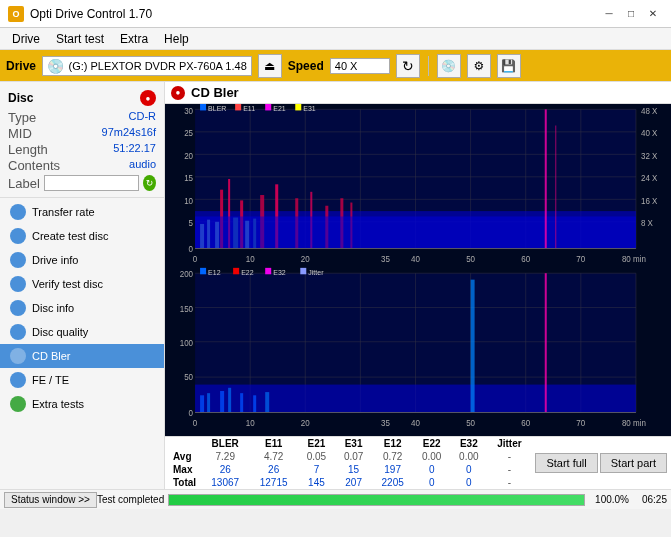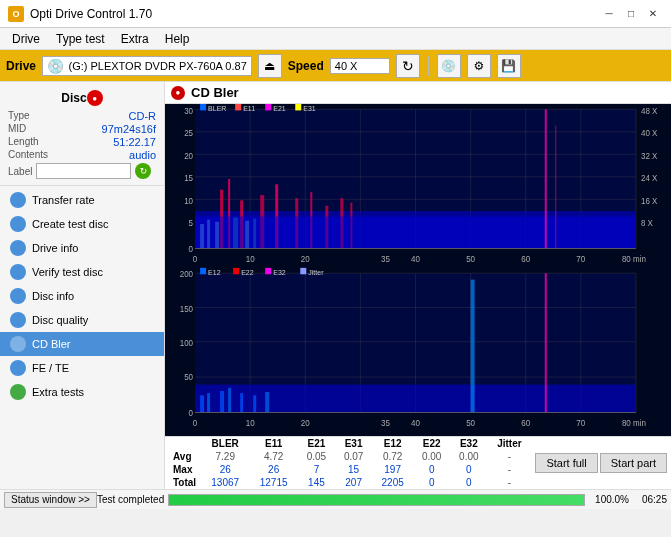--- a/index.html
+++ b/index.html
@@ -73,30 +73,30 @@
       border-right: 1px solid #ddd;
       display: flex;
       flex-direction: column;
       padding: 4px 0;
     }
     .disc-section {
       padding: 4px 8px 6px;
       border-bottom: 1px solid #ddd;
     }
     .disc-header { 
-      display: flex; align-items: center; justify-content: center;
+      display: flex; align-items: center; justify-content: space-between;
       font-weight: bold; font-size: 12px; margin-bottom: 4px;
     }
     .disc-header-icon { 
       width: 16px; height: 16px; background: #d00; border-radius: 50%;
       display: flex; align-items: center; justify-content: center;
       font-size: 8px; color: white; cursor: pointer;
     }
     .disc-row { display: flex; justify-content: space-between; margin-bottom: 1px; }
-    .disc-key { color: #555; font-size: 10px; }
+    .disc-key { color: #555; font-size: 13px; }
     .disc-val { color: #0044cc; font-size: 11px; }
     .label-row { display: flex; align-items: center; gap: 4px; margin-top: 2px; }
     .label-input { 
       border: 1px solid #aaa; background: white; 
       width: 95px; height: 16px; font-size: 10px; padding: 1px 2px;
     }
     .label-refresh { 
       width: 16px; height: 16px; background: #4a0; border-radius: 50%;
       display: flex; align-items: center; justify-content: center; cursor: pointer; font-size: 9px; color: white;
     }
@@ -209,30 +209,30 @@
   </div>
   <div class="title-bar-controls">
     <div class="title-btn">─</div>
     <div class="title-btn">□</div>
     <div class="title-btn close">✕</div>
   </div>
 </div>
 
 <div class="menu-bar">
   <div class="menu-item">Drive</div>
-  <div class="menu-item">Type test</div>
+  <div class="menu-item">Start test</div>
   <div class="menu-item">Extra</div>
   <div class="menu-item">Help</div>
 </div>
 
 <div class="toolbar">
   <span class="toolbar-label">Drive</span>
   <div class="drive-select">
     <span class="drive-icon">💿</span>
-    <span>(G:)  PLEXTOR DVDR  PX-760A 0.87</span>
+    <span>(G:)  PLEXTOR DVDR  PX-760A 1.48</span>
   </div>
   <div class="toolbar-btn">⏏</div>
   <span class="toolbar-label">Speed</span>
   <div class="speed-select">
     <span>40 X</span>
   </div>
   <div class="toolbar-btn" style="font-size:14px;">↻</div>
   <div class="toolbar-separator"></div>
   <div class="toolbar-btn">💿</div>
   <div class="toolbar-btn">⚙</div>

